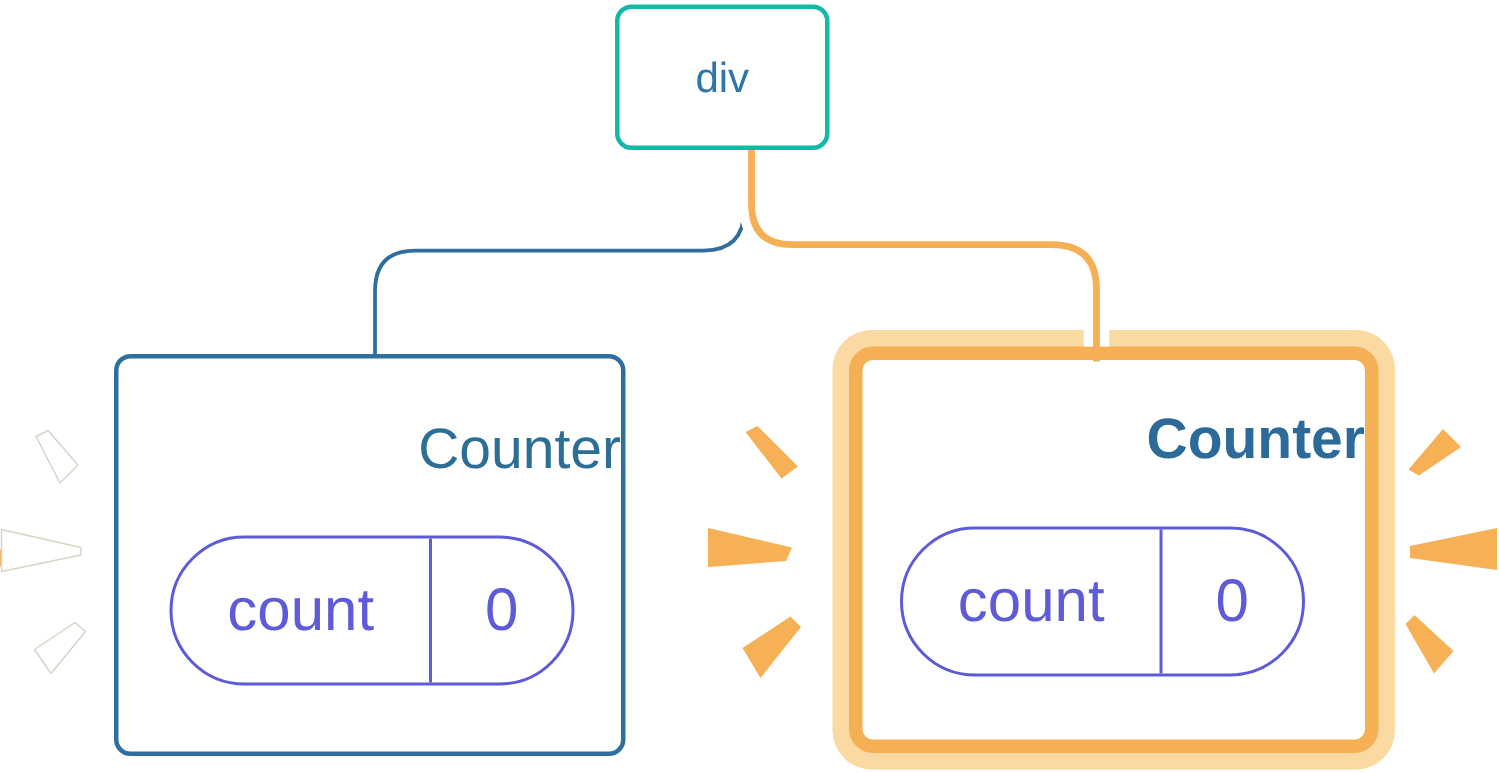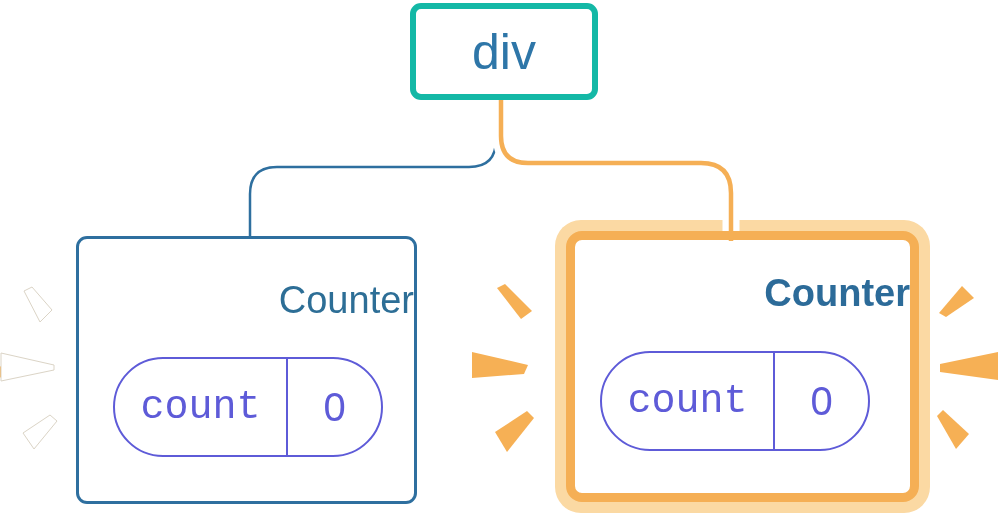--- a/index.html
+++ b/index.html
@@ -6,24 +6,24 @@
   .stage{
     position:relative;width:999px;height:515px;background:#ffffff;overflow:hidden;
     font-family:"Liberation Sans", sans-serif;
   }
   .layer{position:absolute;left:0;top:0;pointer-events:none;}
   .layer.under{z-index:1;}
   .layer.over{z-index:3;}
 
   
   .node-root{
-    position:absolute;left:410px;top:3px;width:188px;height:97px;
-    box-sizing:border-box;background:#ffffff;border:6px solid #14b8a6;border-radius:11px;
+    position:absolute;left:410px;top:3px;width:143px;height:97px;
+    box-sizing:border-box;background:#ffffff;border:3px solid #14b8a6;border-radius:11px;
     display:flex;align-items:center;justify-content:center;
-    font-size:50px;font-weight:500;color:#2E76A8;z-index:4;
+    font-size:28px;font-weight:500;color:#2E76A8;z-index:4;
   }
 
   
   .card{
     position:absolute;left:76px;top:236px;width:341px;height:268px;
     box-sizing:border-box;background:#ffffff;border:3px solid #2E6F9F;border-radius:11px;
     z-index:2;
   }
   .card-title{
     text-align:right;font-size:38px;color:#2D6E96;font-weight:500;
@@ -46,21 +46,21 @@
   .pill{
     position:absolute;box-sizing:border-box;
     border:2px solid #5E5BD8;border-radius:52px;
     display:flex;align-items:stretch;color:#5E5BD8;background:#ffffff;
   }
   .pill-left{left:34px;top:118px;width:270px;height:100px;}
   .pill-right{left:25px;top:111px;width:270px;height:100px;}
   .pill .key{
     width:173px;border-right:2px solid #5E5BD8;
     display:flex;align-items:center;justify-content:center;
-    font-size:40px;box-sizing:border-box;font-family:Liberation Mono, monospace;
+    font-size:40px;box-sizing:border-box;
   }
   .pill .val{
     flex:1;display:flex;align-items:center;justify-content:center;font-size:40px;
   }
 </style>
 </head>
 <body>
 
 <div class="stage">
 

